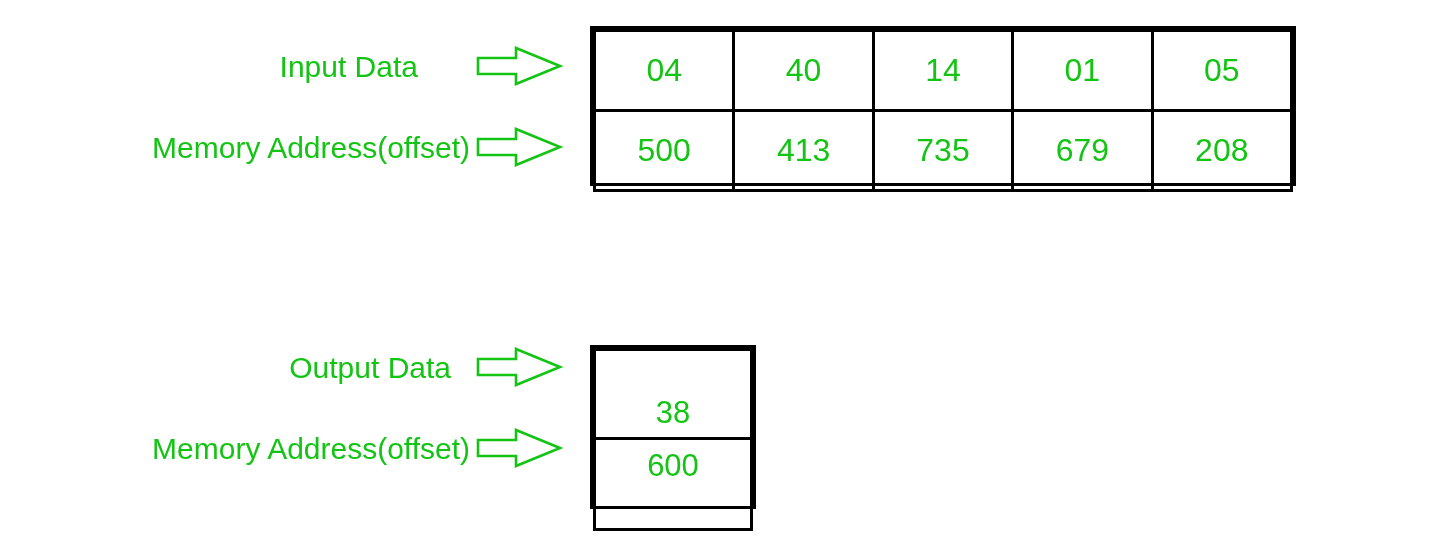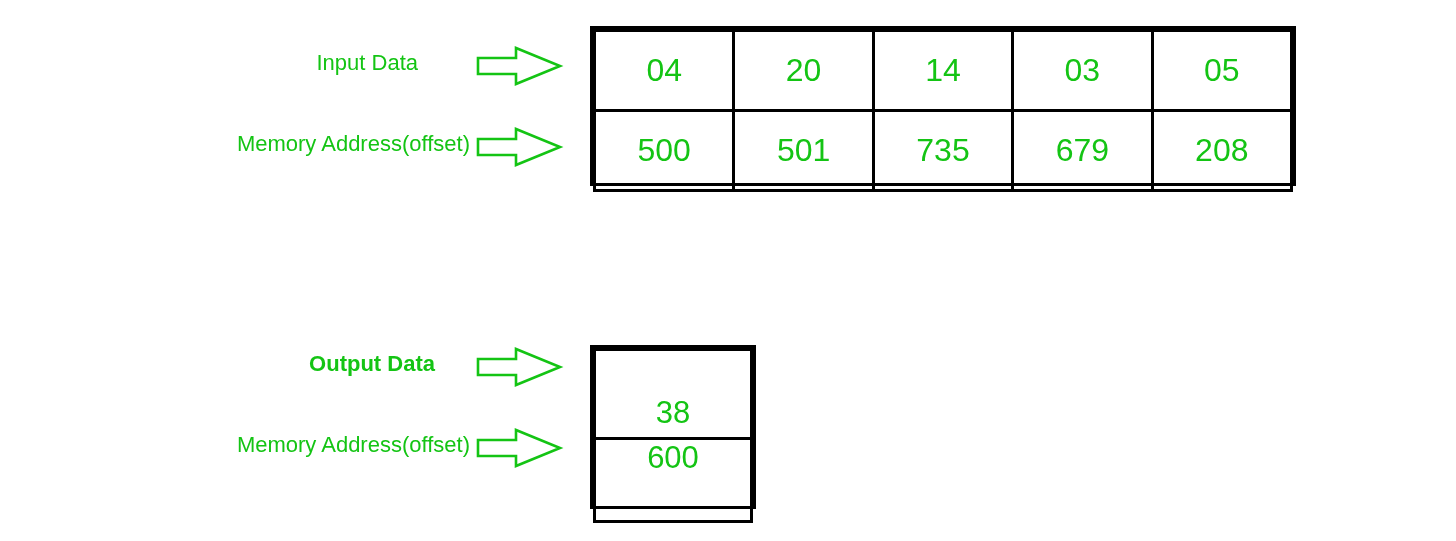--- a/index.html
+++ b/index.html
@@ -20,21 +20,21 @@
     position: absolute;
     left: 0;
     top: 0;
     width: 1456px;
     height: 541px;
   }
 
   
   .label {
     position: absolute;
-    font-size: 22px;
+    font-size: 30px;
     line-height: 1;
     color: #14c414;
     white-space: nowrap;
     letter-spacing: 0px;
   }
   .label.right-align {
     text-align: right;
   }
 
   
@@ -98,28 +98,28 @@
     vertical-align: middle;
     font-size: 31px;
   }
   #output-table td.cell-top {
     vertical-align: bottom;
     padding-bottom: 6px;
     text-align: center;
   }
   #output-table td.cell-bottom {
     vertical-align: top;
-    padding-top: 0;
+    padding-top: 8px;
     text-align: center;
   }
 
   
   #label-input-data      { left: 0px;  top: 52px;  width: 418px; }
   #label-mem-addr-top    { left: 0px;  top: 133px; width: 470px; }
-  #label-output-data     { left: 0px;  top: 353px; width: 435px; font-weight: bold; }
+  #label-output-data     { left: 16px;  top: 353px; width: 435px; }
   #label-mem-addr-bottom { left: 0px;  top: 434px; width: 470px; }
 
   #arrow-input-data      { left: 475px; top: 45px; }
   #arrow-mem-addr-top    { left: 475px; top: 126px; }
   #arrow-output-data     { left: 475px; top: 346px; }
   #arrow-mem-addr-bottom { left: 475px; top: 427px; }
 </style>
 </head>
 <body>
 
@@ -139,28 +139,28 @@
     <svg viewBox="0 0 88 42" xmlns="http://www.w3.org/2000/svg">
       <path d="M3 13 L41 13 L41 3 L85 21 L41 39 L41 29 L3 29 Z" fill="none" stroke="#14c414" stroke-width="2.6" stroke-linejoin="miter"></path>
     </svg>
   </div>
 
   <div class="grid" id="input-table">
     <table>
       <tbody>
           <tr>
         <td>04</td>
-        <td>20</td>
+        <td>40</td>
         <td>14</td>
-        <td>03</td>
+        <td>01</td>
         <td>05</td>
       </tr>
       <tr>
         <td>500</td>
-        <td>501</td>
+        <td>413</td>
         <td>735</td>
         <td>679</td>
         <td>208</td>
       </tr>
     </tbody>
       </table>
   </div>
 
   <div class="label right-align" id="label-output-data">Output Data</div>
 

